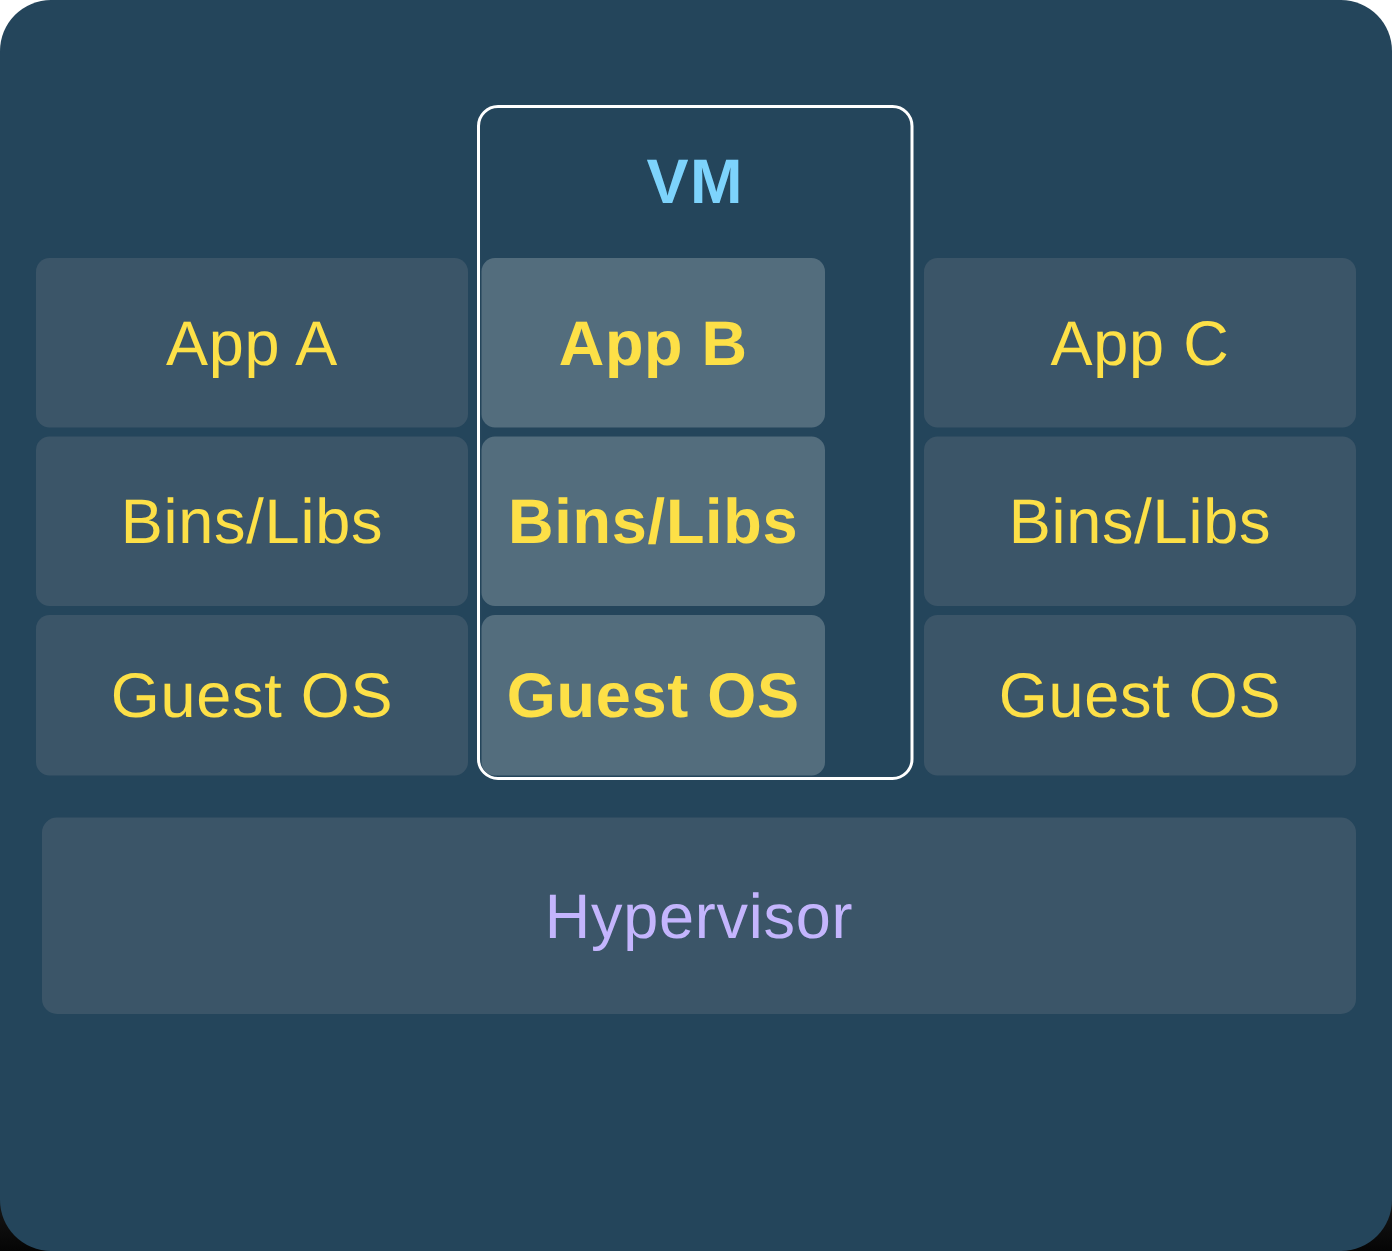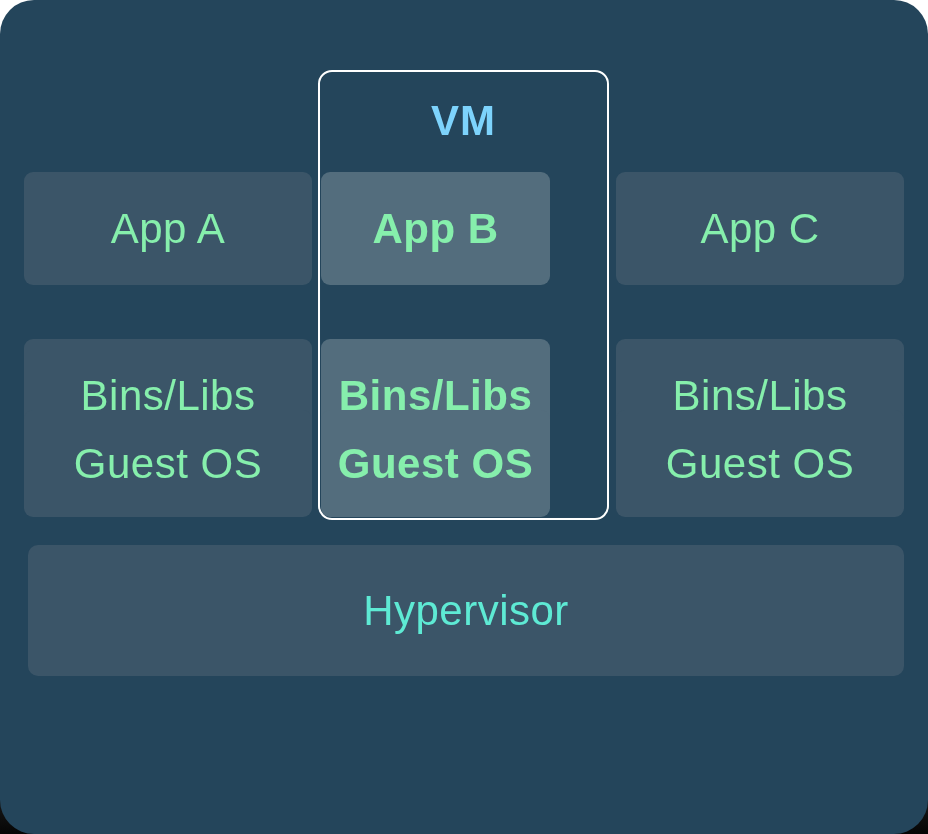--- a/index.html
+++ b/index.html
@@ -22,32 +22,32 @@
   }
   .cell {
     position: absolute;
     display: flex;
     align-items: center;
     justify-content: center;
     background: #3b5568;
     border-radius: 9px;
     font-size: 42px;
     font-weight: 400;
-    color: #86efac;
+    color: #fde047;
     letter-spacing: 0.5px;
   }
   .col-left  { left: 24px;  width: 288px; }
   .col-right { left: 616px; width: 288px; }
   .col-mid   {
     left: 321px; width: 229px;
     background: #536d7d;
     font-weight: 700;
   }
   .row-app   { top: 172px; height: 113px; }
-  .row-bins  { top: 291px; height: 113px; margin-top: 48px; }
+  .row-bins  { top: 291px; height: 113px; }
   .row-guest { top: 410px; height: 107px; }
 
   .vm-box {
     position: absolute;
     left: 318px; top: 70px;
     width: 291px; height: 450px;
     border: 2.5px solid #ffffff;
     border-radius: 14px;
     box-sizing: border-box;
     z-index: 5;
@@ -68,21 +68,21 @@
   .layer {
     position: absolute;
     left: 28px; width: 876px;
     background: #3b5568;
     border-radius: 10px;
     display: flex;
     align-items: center;
     justify-content: center;
     font-size: 42px;
     font-weight: 400;
-    color: #5eead4;
+    color: #c4b5fd;
     letter-spacing: 0.5px;
   }
   .layer-hypervisor     { top: 545px; height: 131px; }
   .layer-infrastructure { top: 683px; height: 114px; }
 </style>
 </head>
 <body>
 
 <div class="canvas">
 

